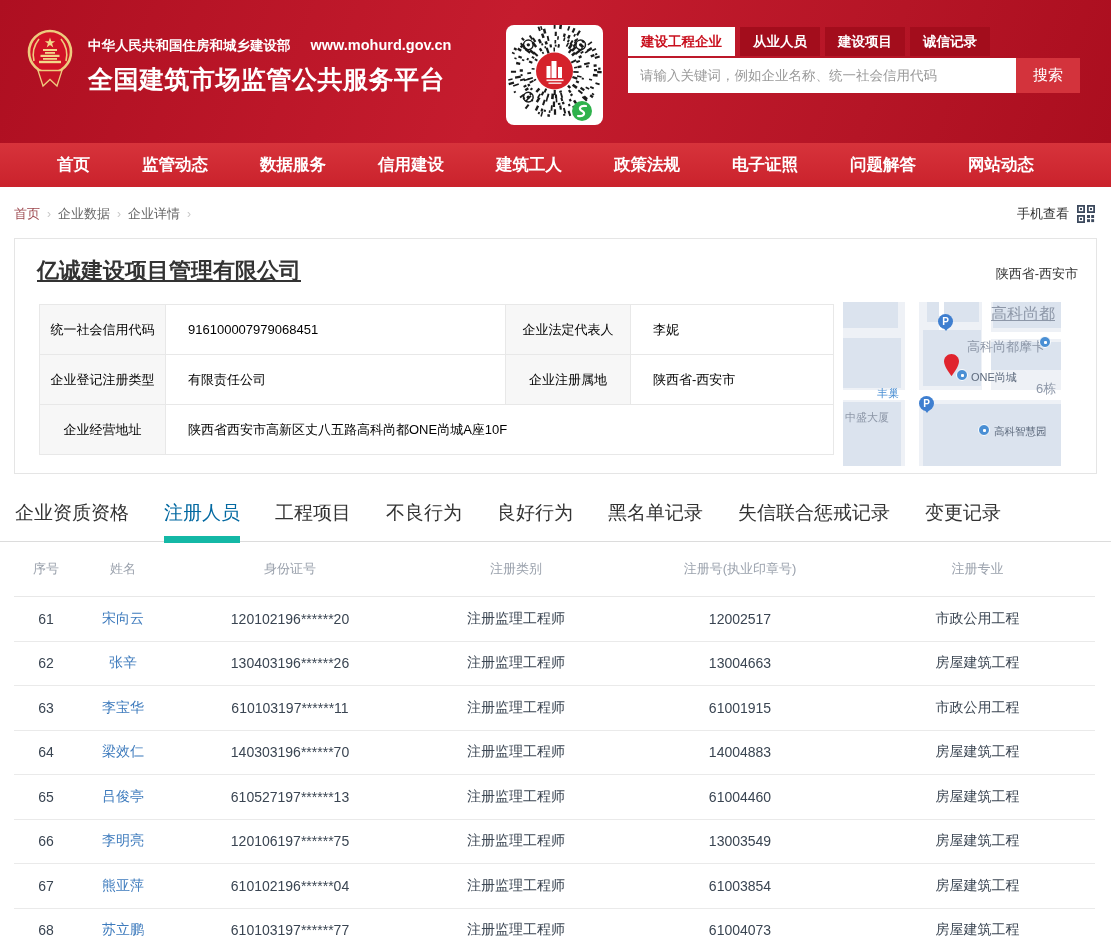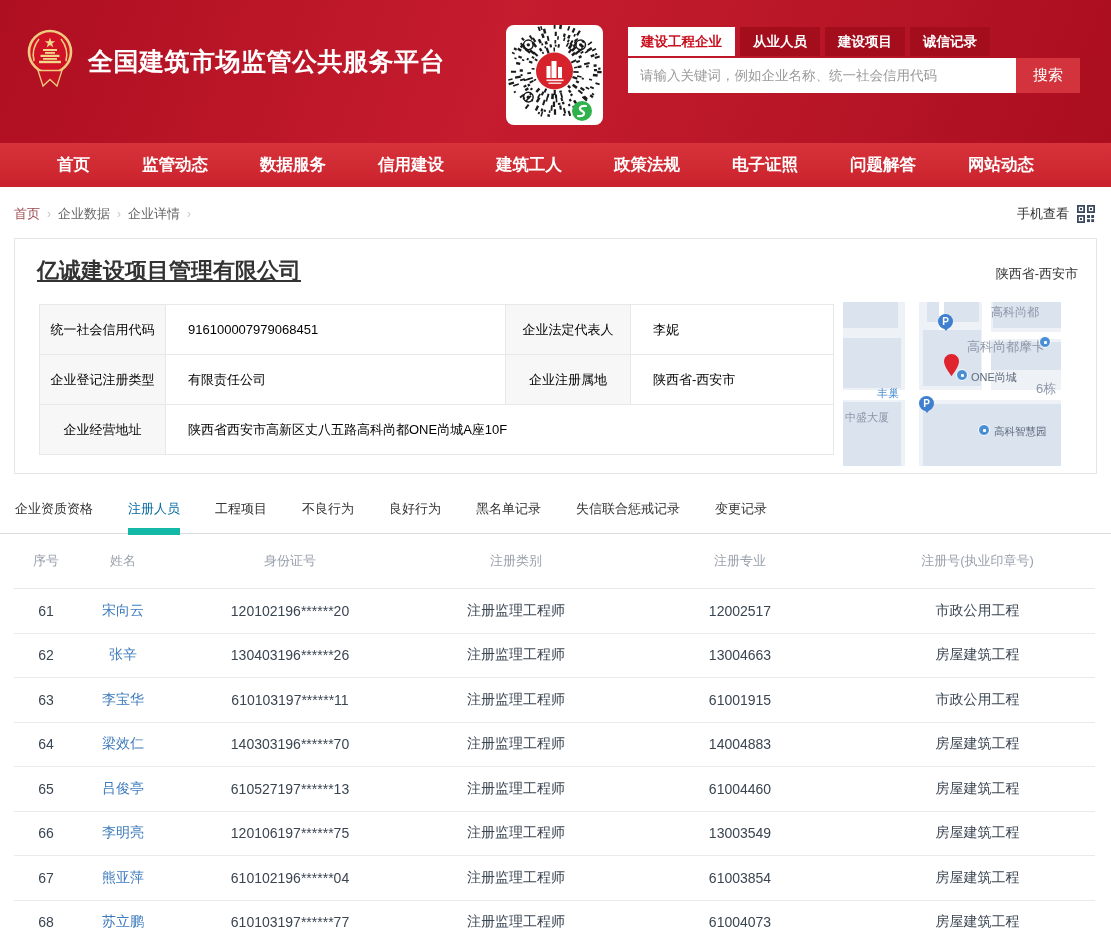--- a/index.html
+++ b/index.html
@@ -42,31 +42,31 @@
   table.info { position:absolute; left:24px; top:65px; border-collapse:collapse; table-layout:fixed; width:794px; }
   table.info td { border:1px solid #e8e8e8; height:50px; font-size:13px; color:#000000; }
   td.lbl { background:#f7f7f7; text-align:center; }
   td.val { padding-left:22px; }
 
   
   .map { position:absolute; left:828px; top:63px; width:218px; height:164px; background:#eef1f6; overflow:hidden; }
   .map .b { position:absolute; background:#dbe3ee; }
   .map .road { position:absolute; background:#ffffff; }
   .ml { position:absolute; color:#8d97a8; font-size:13px; white-space:nowrap; }
-  .ml.big { font-size:12px; }
+  .ml.big { font-size:16px;text-decoration:underline; }
   .ml.blue { color:#4a8fd4; }
   .ml.dark { color:#5d6a7d; }
   .poi { position:absolute; width:12px; height:12px; border-radius:50%; background:#4a8fd4; border:1px solid #fff; }
   .poi::after { content:''; position:absolute; left:3.5px; top:3.5px; width:3px; height:3px; background:#fff; border-radius:1px; }
   .pmark { position:absolute; width:15px; height:15px; border-radius:50%; background:#3f7fd0; color:#fff; font-size:10px; font-weight:bold; text-align:center; line-height:15px; }
   .pmark::after { content:''; position:absolute; left:5px; top:13px; border:3px solid transparent; border-top:4px solid #3f7fd0; }
 
   
   .sec-tabs { display:flex; margin-top:26px; padding:0 15px; border-bottom:1px solid #dcdcdc; }
-  .sec-tab { font-size:13px; color:#333; margin-right:35px; padding-bottom:10px; cursor:pointer; }
+  .sec-tab { font-size:19px; color:#333; margin-right:35px; padding-bottom:10px; cursor:pointer; }
   .sec-tab.active { color:#0369a1; border-bottom:7px solid #14b8a6; margin-bottom:-2px; }
 
   
   .dtable { margin:0 16px 0 14px; }
   .thead, .trow { display:grid; grid-template-columns:64px 90px 244px 208px 240px 1fr; align-items:center; }
   .thead { height:55px; color:#9aa1ac; font-size:13px; border-bottom:1px solid #e8e8e8; }
   .trow { height:44.5px; border-bottom:1px solid #eaeaea; font-size:14px; color:#3a4552; }
   .thead > div, .trow > div { text-align:center; }
   .trow .name { color:#3e7bbd; cursor:pointer; }
 </style>
@@ -80,20 +80,21 @@
     <path d="M40,34 Q43,22 35,12" fill="none" stroke="#eecb7e" stroke-width="1.6"></path>
     <polygon points="24,10.5 25.3,14.2 29.2,14.2 26.1,16.6 27.3,20.4 24,18.1 20.7,20.4 21.9,16.6 18.8,14.2 22.7,14.2" fill="#f3d689"></polygon>
     <rect x="17" y="22" width="14" height="2" fill="#f3d689"></rect>
     <rect x="19" y="25" width="10" height="1.8" fill="#f3d689"></rect>
     <rect x="14.5" y="27.8" width="19" height="2.2" fill="#f3d689"></rect>
     <rect x="17" y="31" width="14" height="1.8" fill="#f3d689"></rect>
     <rect x="13" y="33.8" width="22" height="2.4" fill="#f3d689"></rect>
     <path d="M12,43.5 L17,59 L24,52.5 L31,59 L36,43.5 Z" fill="#c41325" stroke="#eecb7e" stroke-width="1.3"></path>
   </svg>
   <div class="titles">
+    <div class="t1"><span>中华人民共和国住房和城乡建设部</span><span class="url">www.mohurd.gov.cn</span></div>
     <div class="t2">全国建筑市场监管公共服务平台</div>
   </div>
   <div class="qrbox">
     <svg id="qr-svg" width="97" height="100" viewBox="0 0 97 100">
         <line x1="67.33060419740903" y1="46.86292561167328" x2="72.62431690223163" y2="47.105513699975845" stroke="#1a1a1a" stroke-width="1.8513535857200623"></line>
         <line x1="66.42138783791842" y1="52.00704810757161" x2="71.34924285689733" y2="53.6588098145256" stroke="#1a1a1a" stroke-width="2.2741027235984803"></line>
         <line x1="62.02757726094523" y1="60.56263383323433" x2="64.2377808615988" y2="62.94195018178239" stroke="#1a1a1a" stroke-width="2.395052909851074"></line>
         <line x1="54.30596800101382" y1="65.73275216815547" x2="54.831450218210115" y2="67.51870936924524" stroke="#1a1a1a" stroke-width="2.543253557756543"></line>
         <line x1="48.72272280240733" y1="64.9525130865877" x2="48.78256212881423" y2="70.04451805671661" stroke="#1a1a1a" stroke-width="2.1340338826179504"></line>
         <line x1="40.26129776851851" y1="63.63003573833403" x2="38.53403120624547" y2="67.32622117712093" stroke="#1a1a1a" stroke-width="2.079618513584137"></line>
@@ -395,22 +396,22 @@
     <div class="sec-tab">失信联合惩戒记录</div>
     <div class="sec-tab">变更记录</div>
   </div>
 
 <div class="dtable">
   <div class="thead" id="thead">
       <div>序号</div>
       <div>姓名</div>
       <div>身份证号</div>
       <div>注册类别</div>
+      <div>注册号(执业印章号)</div>
       <div>注册专业</div>
-      <div>注册号(执业印章号)</div>
     </div>
   <div id="tbody">
       <div class="trow">
         <div>61</div>
         <div class="name">宋向云</div>
         <div>120102196******20</div>
         <div>注册监理工程师</div>
         <div>12002517</div>
         <div>市政公用工程</div>
       </div>

